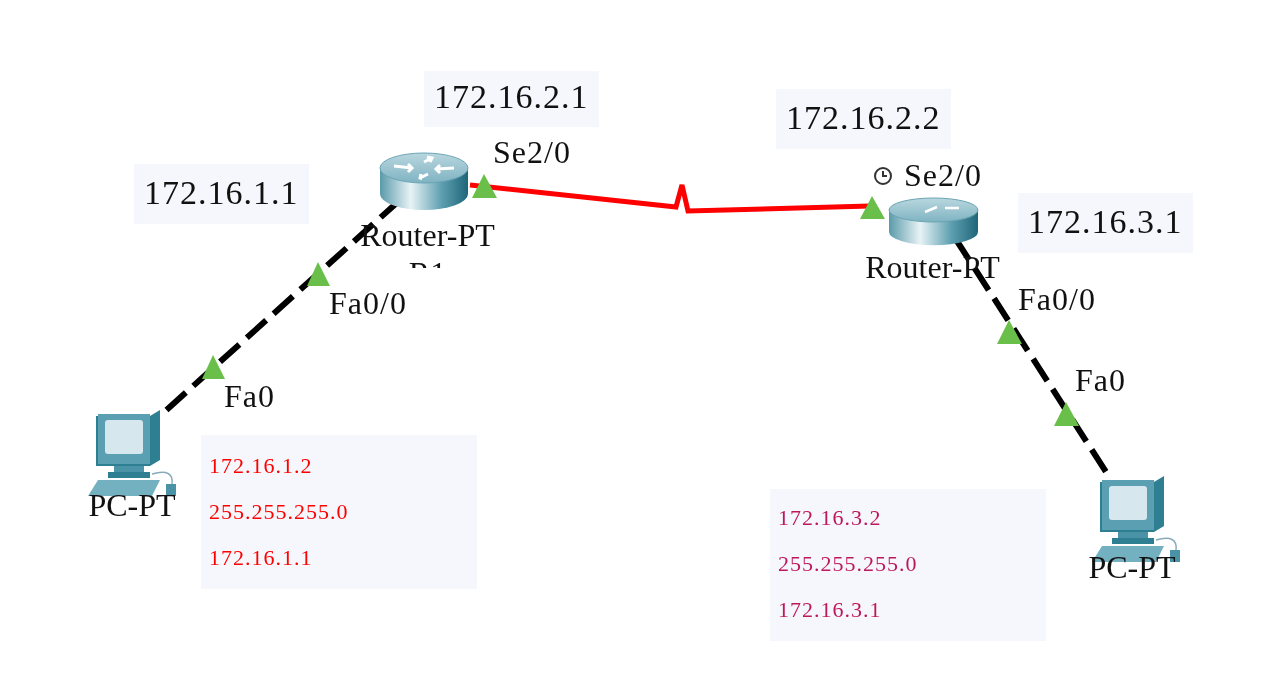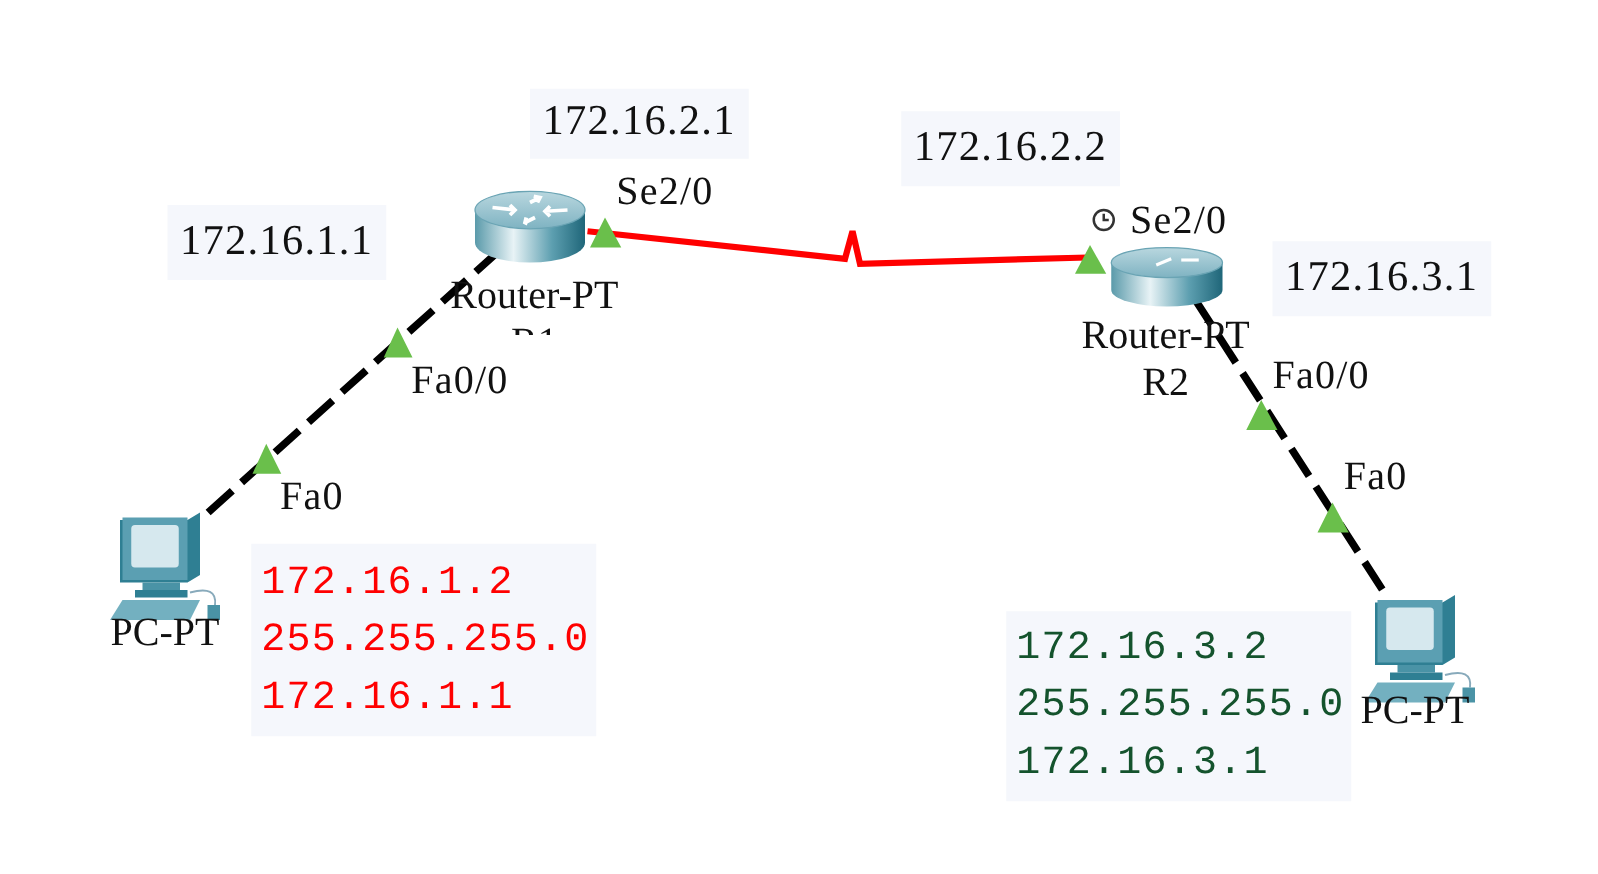--- a/index.html
+++ b/index.html
@@ -2,21 +2,21 @@
 <html><head>
 <meta charset="utf-8">
 <style>
   html, body { margin: 0; padding: 0; background: #ffffff; }
   body { width: 1278px; height: 699px; position: relative; overflow: hidden;
          font-family: "DejaVu Serif", "Liberation Serif", serif; }
   svg.topo { position: absolute; left: 0; top: 0; }
   .lbl { position: absolute; font-size: 32px; line-height: 36px; color: #111; white-space: nowrap;
          font-family: "Liberation Serif", "DejaVu Serif", serif; letter-spacing: 1px; }
   .note { position: absolute; background: #f5f7fc; }
-  .note .line { display: block; font-size: 32px; line-height: 46px; font-family: Liberation Mono, monospace; letter-spacing: 1px; }
+  .note .line { display: block; font-size: 22px; line-height: 46px; font-family: Liberation Serif, serif; letter-spacing: 1px; }
   .ip { position: absolute; background: #f5f7fc; font-size: 34px; line-height: 44px; padding: 0 10px;
         font-family: "Liberation Serif", "DejaVu Serif", serif; letter-spacing: 1px; color: #111; white-space: nowrap; }
   .dev-label { position: absolute; text-align: center; font-size: 32px; line-height: 40px;
                font-family: "Liberation Serif", "DejaVu Serif", serif; color: #111; white-space: nowrap; }
 </style>
 </head>
 <body>
 
 <svg class="topo" width="1278" height="699" viewBox="0 0 1278 699">
   <defs>
@@ -88,47 +88,46 @@
   <polygon points="1066,402 1054,426 1079,426" fill="#6abf4b"></polygon>
 
   <g transform="translate(883,176)">
     <circle cx="0" cy="0" r="8" fill="#fff" stroke="#333" stroke-width="2"></circle>
     <path d="M0,-5 L0,0 L4,0" stroke="#333" stroke-width="2" fill="none"></path>
   </g>
 </svg>
 
 <div class="ip" style="left:424px; top:71px; height:56px; line-height:52px;">172.16.2.1</div>
 <div class="ip" style="left:134px; top:164px; height:60px; line-height:58px;">172.16.1.1</div>
-<div class="ip" style="left:721px; top:89px; height:60px; line-height:58px;">172.16.2.2</div>
+<div class="ip" style="left:776px; top:89px; height:60px; line-height:58px;">172.16.2.2</div>
 <div class="ip" style="left:1018px; top:193px; height:60px; line-height:58px;">172.16.3.1</div>
 
 <div class="lbl" style="left:493px; top:134px;">Se2/0</div>
 <div class="lbl" style="left:904px; top:157px;">Se2/0</div>
 <div class="lbl" style="left:329px; top:285px;">Fa0/0</div>
 <div class="lbl" style="left:224px; top:378px;">Fa0</div>
 <div class="lbl" style="left:1018px; top:281px;">Fa0/0</div>
 <div class="lbl" style="left:1075px; top:362px;">Fa0</div>
 
 <div class="dev-label" style="left:335px; top:216px; width:185px; line-height:38px;">
   <div>Router-PT</div>
   <div style="height:14px; overflow:hidden;">R1</div>
 </div>
 <div class="dev-label" style="left:840px; top:248px; width:185px; line-height:38px;">
   <div>Router-PT</div>
-  <div>R2</div>
 </div>
 <div class="dev-label" style="left:76px; top:486px; width:112px; line-height:38px;">
   <div>PC-PT</div>
 </div>
 <div class="dev-label" style="left:1076px; top:548px; width:112px; line-height:38px;">
   <div>PC-PT</div>
 </div>
 
 <div class="note" style="left:201px; top:435px; width:276px; height:154px; padding-top:8px; box-sizing:border-box; padding-left:8px; color:#ff0000;">
   <span class="line">172.16.1.2</span>
   <span class="line">255.255.255.0</span>
   <span class="line">172.16.1.1</span>
 </div>
-<div class="note" style="left:805px; top:489px; width:276px; height:152px; padding-top:6px; box-sizing:border-box; padding-left:8px; color:#14532d;">
+<div class="note" style="left:770px; top:489px; width:276px; height:152px; padding-top:6px; box-sizing:border-box; padding-left:8px; color:#be185d;">
   <span class="line">172.16.3.2</span>
   <span class="line">255.255.255.0</span>
   <span class="line">172.16.3.1</span>
 </div>
 
 </body></html>

